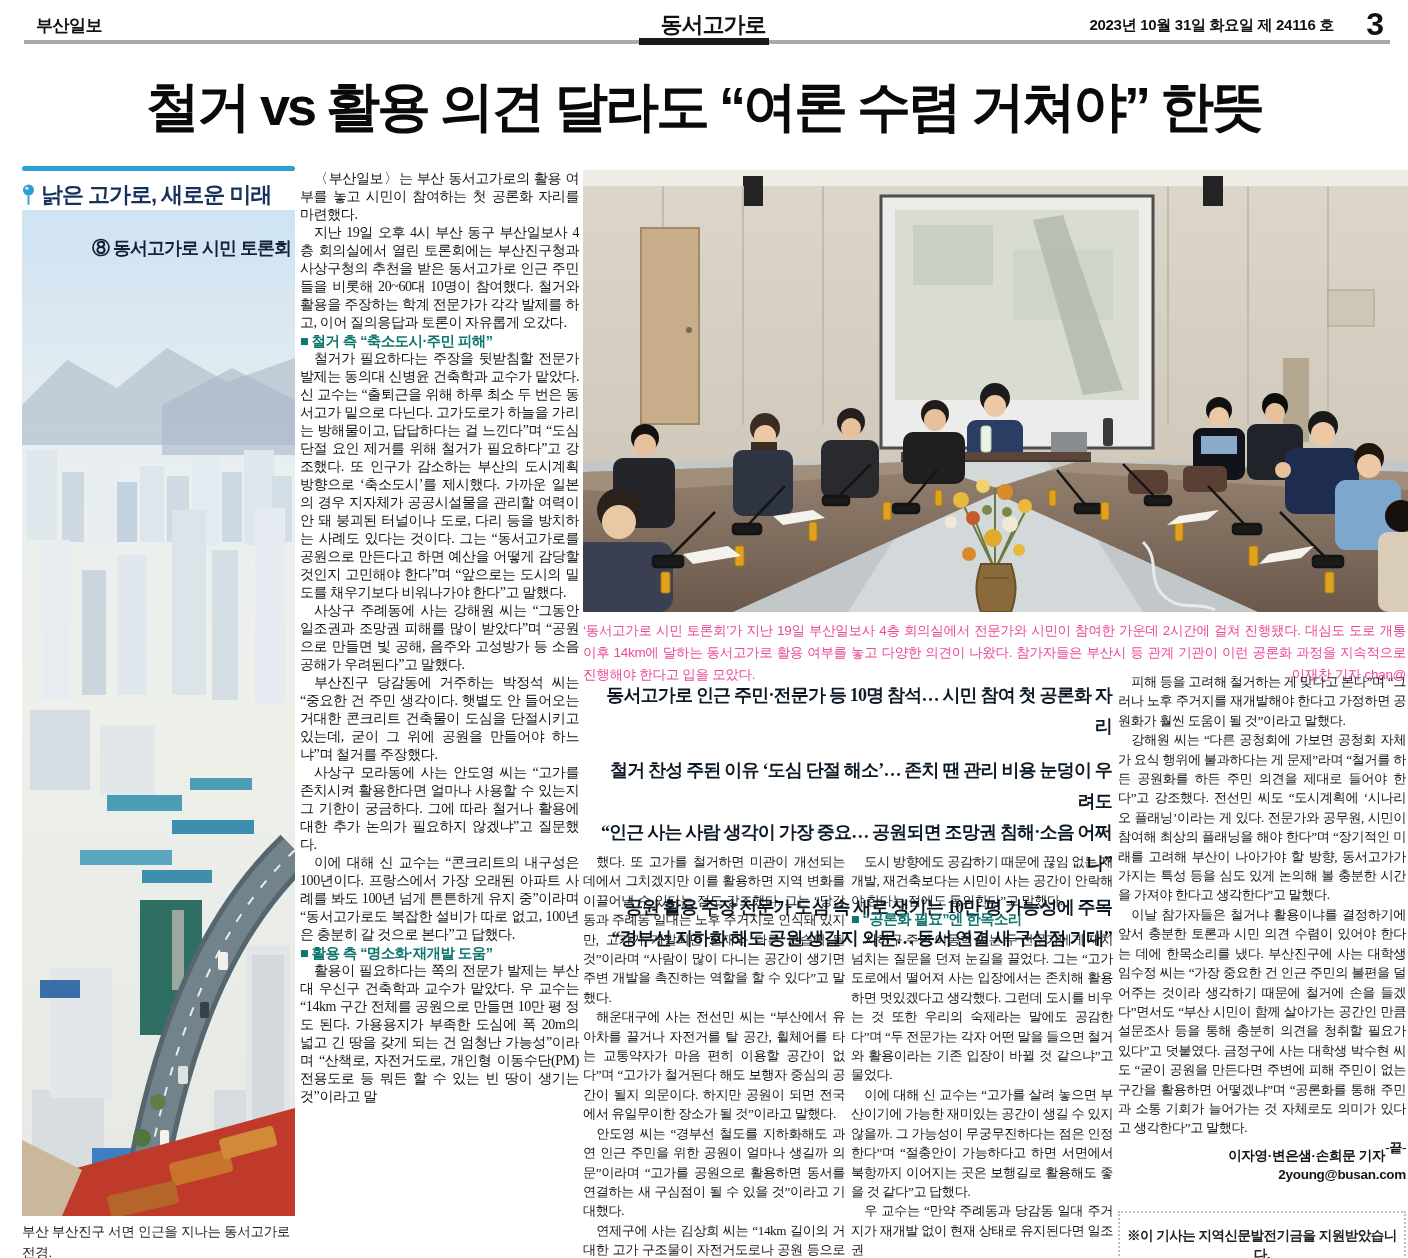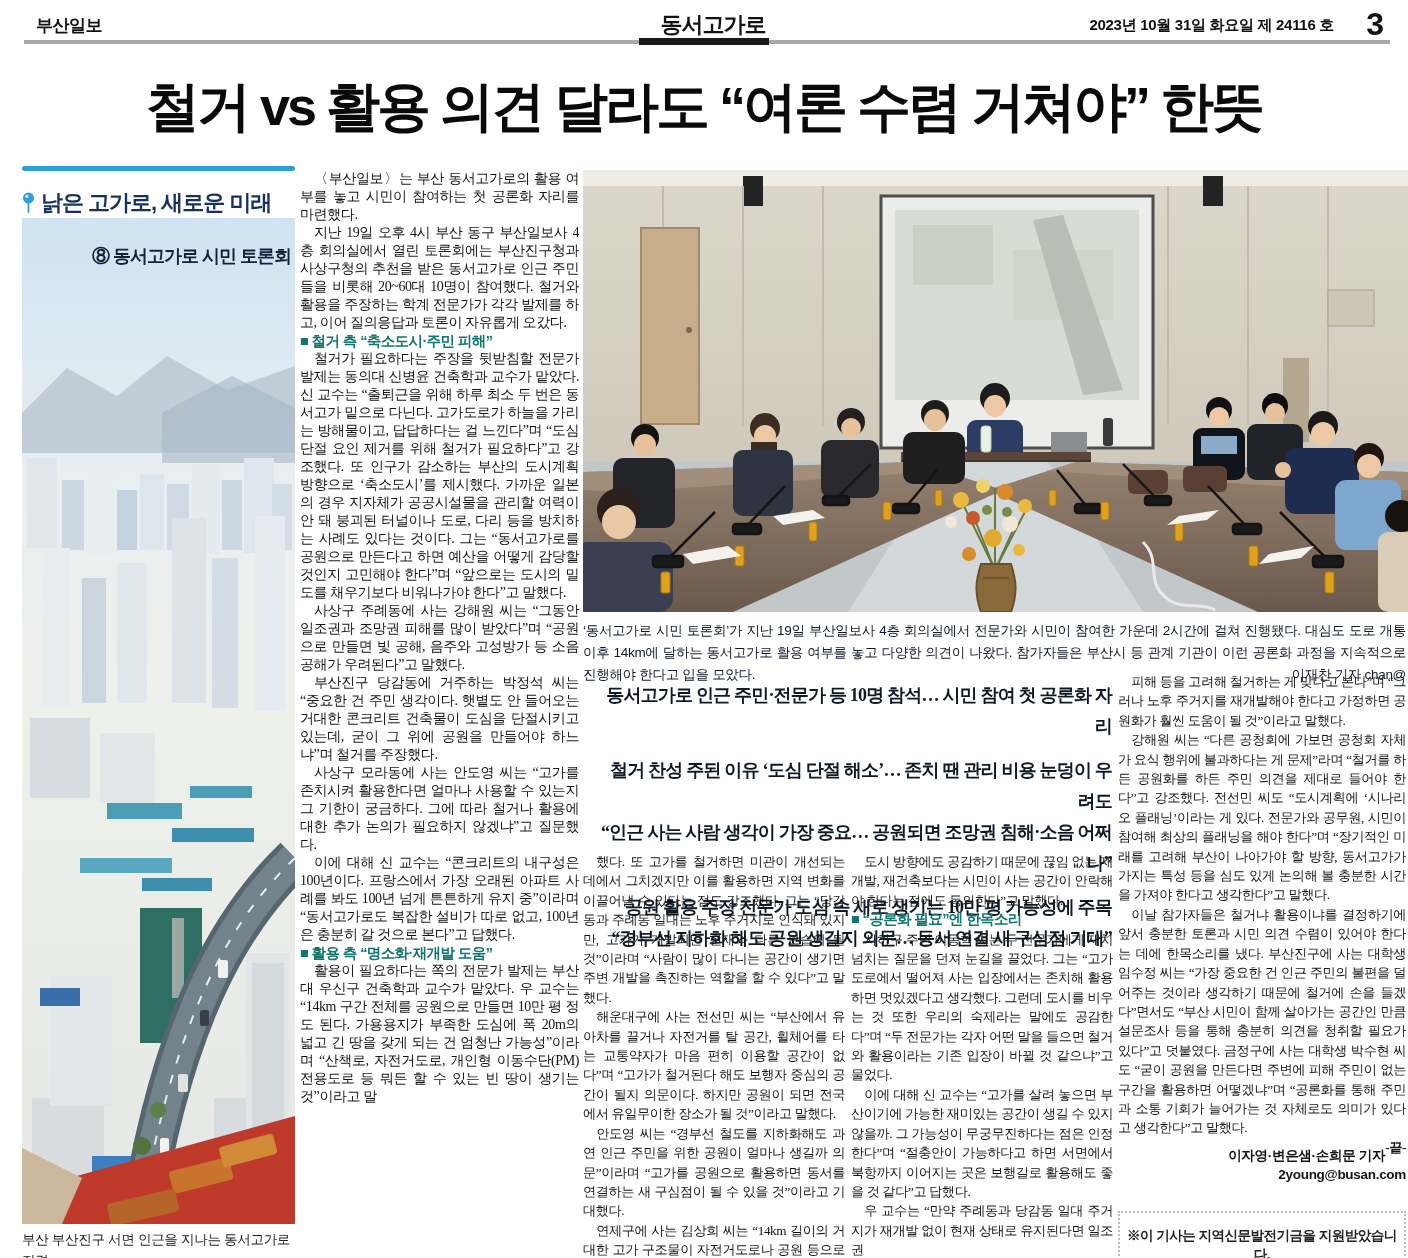--- a/index.html
+++ b/index.html
@@ -12,42 +12,42 @@
   .date-line{position:absolute;right:56px;top:6px;font-size:15px;font-weight:600;letter-spacing:-0.3px;}
   .page-number{position:absolute;right:6px;top:-4px;font-size:32px;font-weight:800;}
   .masthead-rule{position:absolute;top:40px;left:24px;right:18px;height:4px;background:#a9a9a9;}
   .masthead-rule-center{position:absolute;top:38px;left:50%;width:130px;margin-left:-65px;height:7px;background:#1a1a1a;}
   
   .headline{position:absolute;top:60px;left:0;right:0;height:92px;line-height:92px;text-align:center;
             font-size:54px;font-weight:900;letter-spacing:-3px;color:#0a0a0a;
             font-family:"Liberation Sans",sans-serif;}
   
   .feature{position:absolute;left:22px;top:166px;width:273px;}
-  .feature-head{position:relative;padding-top:16px;}
+  .feature-head{position:relative;padding-top:8px;}
   .feature-bar{position:absolute;top:0;left:0;right:0;height:5px;border-radius:3px;background:#2e9fd4;}
   .feature-title-row{display:flex;align-items:center;gap:6px;margin-top:6px;}
   .feature-title{font-size:22px;font-weight:800;letter-spacing:-1px;color:#16325c;}
   .left-photo-wrap{position:relative;margin-top:0;width:273px;height:1006px;overflow:hidden;}
   .episode-badge{position:absolute;top:26px;right:4px;font-size:18px;font-weight:800;
                  letter-spacing:-1px;color:#14213d;}
   .left-caption{margin-top:6px;font-size:13.5px;line-height:1.55;color:#222;letter-spacing:-0.3px;}
   
   .col{position:absolute;overflow:hidden;font-family:"Liberation Serif","DejaVu Serif",serif;
        color:#141414;}
   .col p{margin:0;text-indent:1em;text-align:justify;}
   .col1{left:300px;top:170px;width:279px;height:1088px;font-size:14px;line-height:18px;letter-spacing:-0.4px;}
   .col2{left:583px;top:852px;width:262px;height:406px;font-size:13.2px;line-height:19.4px;letter-spacing:-0.4px;}
   .col3{left:851px;top:852px;width:262px;height:406px;font-size:13.2px;line-height:19.4px;letter-spacing:-0.4px;}
   .col4{left:1118px;top:672px;width:288px;height:586px;font-size:13.2px;line-height:19.4px;letter-spacing:-0.4px;}
   .subhead{font-family:"Liberation Sans",sans-serif;font-weight:800;font-size:14.5px;
            letter-spacing:-0.6px;margin:11px 0 6px;text-indent:0 !important;text-align:left !important;color:#0f766e;}
   
   .main-photo{position:absolute;left:583px;top:170px;width:825px;height:442px;overflow:hidden;background:#d8d2c6;}
   .main-caption{position:absolute;left:583px;top:620px;width:823px;font-size:13.5px;line-height:1.62;
-                letter-spacing:-0.3px;color:#0f172a;text-align:justify;}
+                letter-spacing:-0.3px;color:#ec4899;text-align:justify;}
   .main-caption .credit{position:absolute;right:0;bottom:0;background:#fff;padding-left:10px;}
   
   .quotes{position:absolute;left:594px;top:680px;width:518px;
           font-family:"Liberation Serif","DejaVu Serif",serif;font-weight:700;color:#0d1a26;
           font-size:18px;letter-spacing:-0.8px;}
   .quotes .q{line-height:31px;text-align:right;}
   .quotes .gap{height:13px;}
   
   .end-mark{float:right;font-weight:700;}
   .byline{margin-top:8px;text-align:right;font-family:"Liberation Sans",sans-serif;

